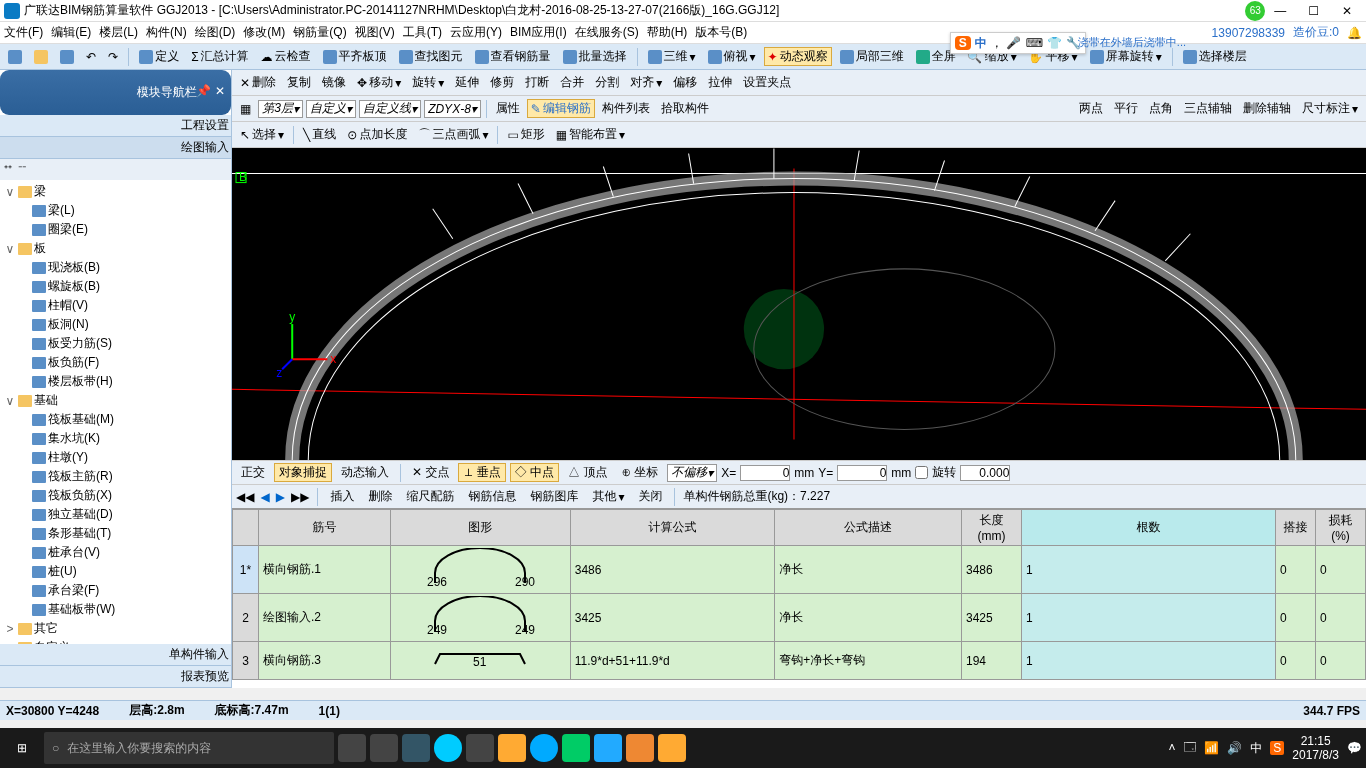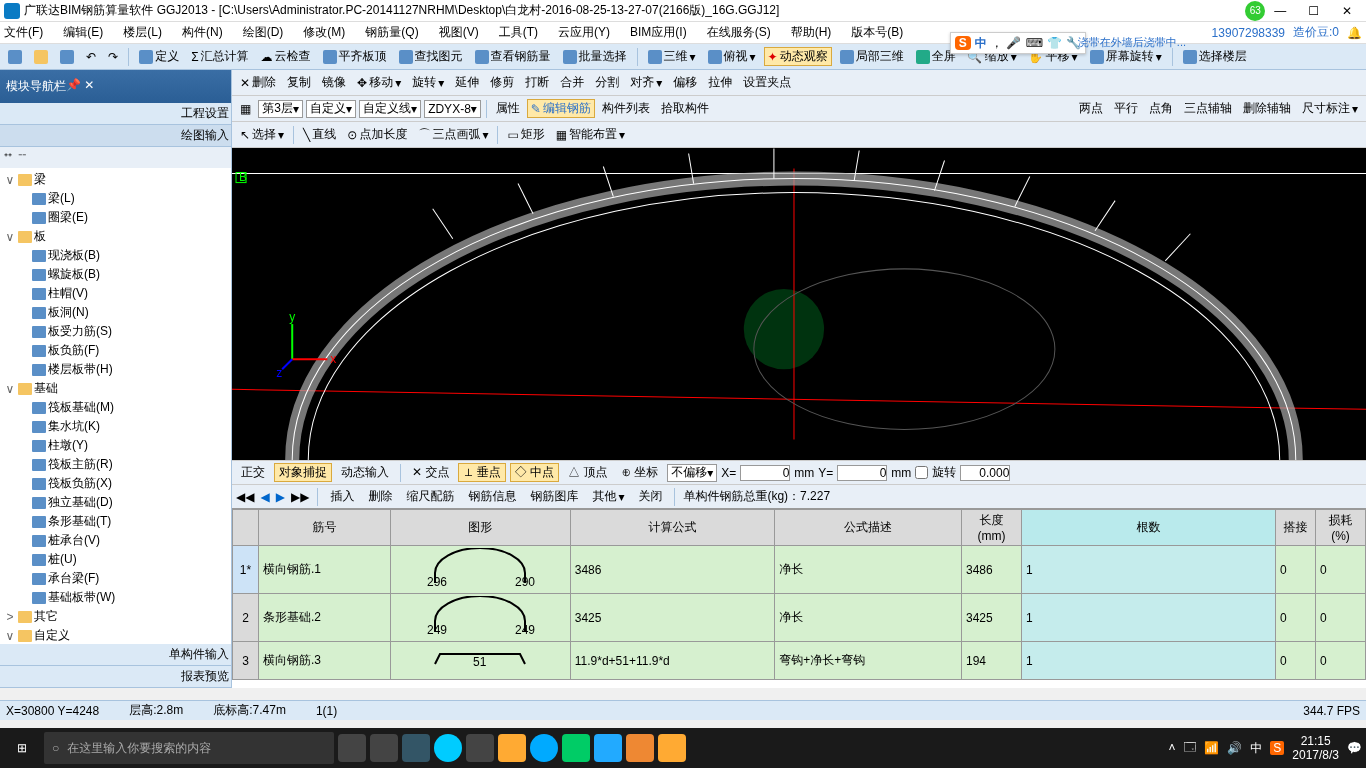--- a/index.html
+++ b/index.html
@@ -2,62 +2,62 @@
 <html><head>
 <meta charset="utf-8">
 <style>
 * { margin:0; padding:0; box-sizing:border-box; font-family:"Microsoft YaHei","SimSun",sans-serif; font-size:12px; }
 body { background:#f0f0f0; width:1366px; height:768px; overflow:hidden; position:relative; }
 .titlebar { height:22px; background:#fff; display:flex; align-items:center; padding:0 4px; border-bottom:1px solid #ddd; }
 .titlebar .icon { width:16px; height:16px; background:#0a7bc4; border-radius:3px; margin-right:4px; }
 .titlebar .title { flex:1; color:#000; }
 .titlebar .badge { width:20px; height:20px; background:#3c3; border-radius:50%; color:#fff; display:flex; align-items:center; justify-content:center; font-size:10px; }
 .titlebar .winbtns span { display:inline-block; width:30px; text-align:center; cursor:pointer; }
-.menubar { height:22px; background:#fff; display:flex; align-items:center; padding:0 4px; gap:20px; border-bottom:1px solid #ddd; }
+.menubar { height:22px; background:#fff; display:flex; align-items:center; padding:0 4px; gap:8px; border-bottom:1px solid #ddd; }
 .menubar span { cursor:pointer; }
 .menubar .right { margin-left:auto; display:flex; gap:8px; align-items:center; color:#2a6fc9; }
 .toolbar1 { height:26px; background:#dbe9f6; display:flex; align-items:center; padding:0 4px; gap:4px; border-bottom:1px solid #a8c3de; }
 .tbtn { display:inline-flex; align-items:center; gap:2px; padding:1px 4px; cursor:pointer; white-space:nowrap; }
 .tico { width:14px; height:14px; background:#5a8fc7; display:inline-block; border-radius:2px; }
 .sep { width:1px; height:18px; background:#a8c3de; margin:0 2px; }
 .main { display:flex; height:618px; }
 .leftpanel { width:232px; background:#fff; border-right:1px solid #a8c3de; display:flex; flex-direction:column; }
-.navhead { background:linear-gradient(#3a6ea5,#2a5e95); color:#fff; padding:8px 6px; display:flex; justify-content:flex-start; }
+.navhead { background:linear-gradient(#3a6ea5,#2a5e95); color:#fff; padding:14px 6px; display:flex; justify-content:flex-end;border-radius:9px; }
 .navhead .pin { cursor:pointer; }
 .subhead { background:#dbe9f6; text-align:right; padding:2px; border-bottom:1px solid #a8c3de; cursor:pointer; }
 .subhead.sel { background:#cde;padding-left:10px; }
 .minitb { background:#e8eff7; padding:2px 4px; display:flex; gap:6px; }
 .tree { flex:1; overflow:auto; padding:2px 4px; background:#fff; }
 .tree .node { display:flex; align-items:center; gap:2px; padding:1px 0; cursor:pointer; white-space:nowrap; }
 .tree .node .tgl { width:12px; text-align:center; color:#666; }
 .tree .node .fico { width:14px; height:12px; background:#f5c562; border-radius:1px; display:inline-block; }
 .tree .node .lico { width:14px; height:12px; background:#5a8fc7; border-radius:1px; display:inline-block; }
 .tree .indent1 { padding-left:14px; }
 .centerpanel { flex:1; display:flex; flex-direction:column; background:#fff; }
 .tb2,.tb3,.tb4 { height:26px; background:#e8eff7; display:flex; align-items:center; padding:0 4px; gap:3px; border-bottom:1px solid #ccc; overflow:hidden; }
-.combo { border:1px solid #999; background:#fff; padding:0 3px; height:18px; display:inline-flex; align-items:center; }
+.combo { border:1px solid #999; background:#fff; padding:0 3px; height:18px; display:inline-flex; align-items:center;font-style:italic; }
 .btn-active { background:#ffe9a8; border:1px solid #d9a93e; padding:0 3px; }
 .btn-plain { padding:0 3px; border:1px solid transparent; }
 .viewport { flex:1; background:#000; position:relative; overflow:hidden; }
 .viewport svg { width:100%; height:100%; }
 .snapbar { height:24px; background:#e8eff7; display:flex; align-items:center; padding:0 4px; gap:4px; border-top:1px solid #ccc; }
 .snapbar .sbtn { padding:0 4px; border:1px solid transparent; cursor:pointer; }
 .snapbar .sbtn.on { background:#ffe9a8; border:1px solid #d9a93e; }
 .snapbar input[type=text] { width:50px; height:16px; text-align:right; border:1px solid #999; }
 .lowerbar { height:24px; background:#e8eff7; display:flex; align-items:center; padding:0 4px; gap:6px; border-top:1px solid #ccc; }
 .grid { height:180px; overflow:auto; border-top:1px solid #999; }
 .grid table { border-collapse:collapse; width:100%; }
 .grid th { background:#dadada; border:1px solid #999; padding:2px 4px; font-weight:normal; }
 .grid th.hl { background:#b9eaec; }
 .grid td { border:1px solid #999; padding:2px 4px; background:#d6f0cf; height:38px; }
 .grid td.rh { background:#dadada; text-align:center; width:26px; }
 .grid td.rh.sel { background:#cde3f7; }
 .grid td.val { background:#d6f0cf; }
 .grid td.hl { background:#c5ecec; }
-.statusbar { height:20px; background:#dbe9f6; display:flex; align-items:center; padding:0 6px; gap:30px; border-top:1px solid #a8c3de; position:absolute; bottom:48px; width:100%; }
+.statusbar { height:20px; background:#dbe9f6; display:flex; align-items:center; padding:0 6px; gap:30px; border-top:1px solid #a8c3de; position:absolute; bottom:48px; width:100%;font-weight:bold; }
 .statusbar .r { margin-left:auto; }
 .taskbar { position:absolute; bottom:0; width:100%; height:40px; background:#1a1a1a; display:flex; align-items:center; gap:4px; padding:0 4px; color:#fff; }
 .taskbar .start { width:36px; height:32px; display:flex; align-items:center; justify-content:center; }
 .taskbar .search { background:#333; height:32px; width:290px; display:flex; align-items:center; padding:0 8px; color:#aaa; gap:8px; border-radius:2px; }
 .taskbar .tico2 { width:28px; height:28px; background:#444; border-radius:4px; }
 .taskbar .tray { margin-left:auto; display:flex; align-items:center; gap:8px; font-size:11px; }
 .imebar { position:absolute; top:32px; right:280px; background:#fff; border:1px solid #ccc; height:22px; display:flex; align-items:center; gap:4px; padding:0 4px; box-shadow:0 1px 3px rgba(0,0,0,.2); }
 .notifbubble { position:absolute; top:35px; right:180px; color:#2a6fc9; font-size:11px; }
 </style>
 </head>
@@ -499,21 +499,21 @@
                 </svg></td>
               <td class="val">3486</td>
               <td class="val">净长</td>
               <td class="val">3486</td>
               <td class="hl">1</td>
               <td class="val">0</td>
               <td class="val">0</td>
             </tr>
             <tr>
               <td class="rh">2</td>
-              <td class="val">条形基础.2</td>
+              <td class="val">绘图输入.2</td>
               <td class="val" style="text-align:center"><svg width="130" height="40">
                   <path d="M20,35 L20,25 A45,25 0 0,1 110,25 L110,35" fill="none" stroke="#000" stroke-width="2"></path>
                   <text x="12" y="38" font-size="10">249</text>
                   <text x="100" y="38" font-size="10">249</text>
                 </svg></td>
               <td class="val">3425</td>
               <td class="val">净长</td>
               <td class="val">3425</td>
               <td class="hl">1</td>
               <td class="val">0</td>

